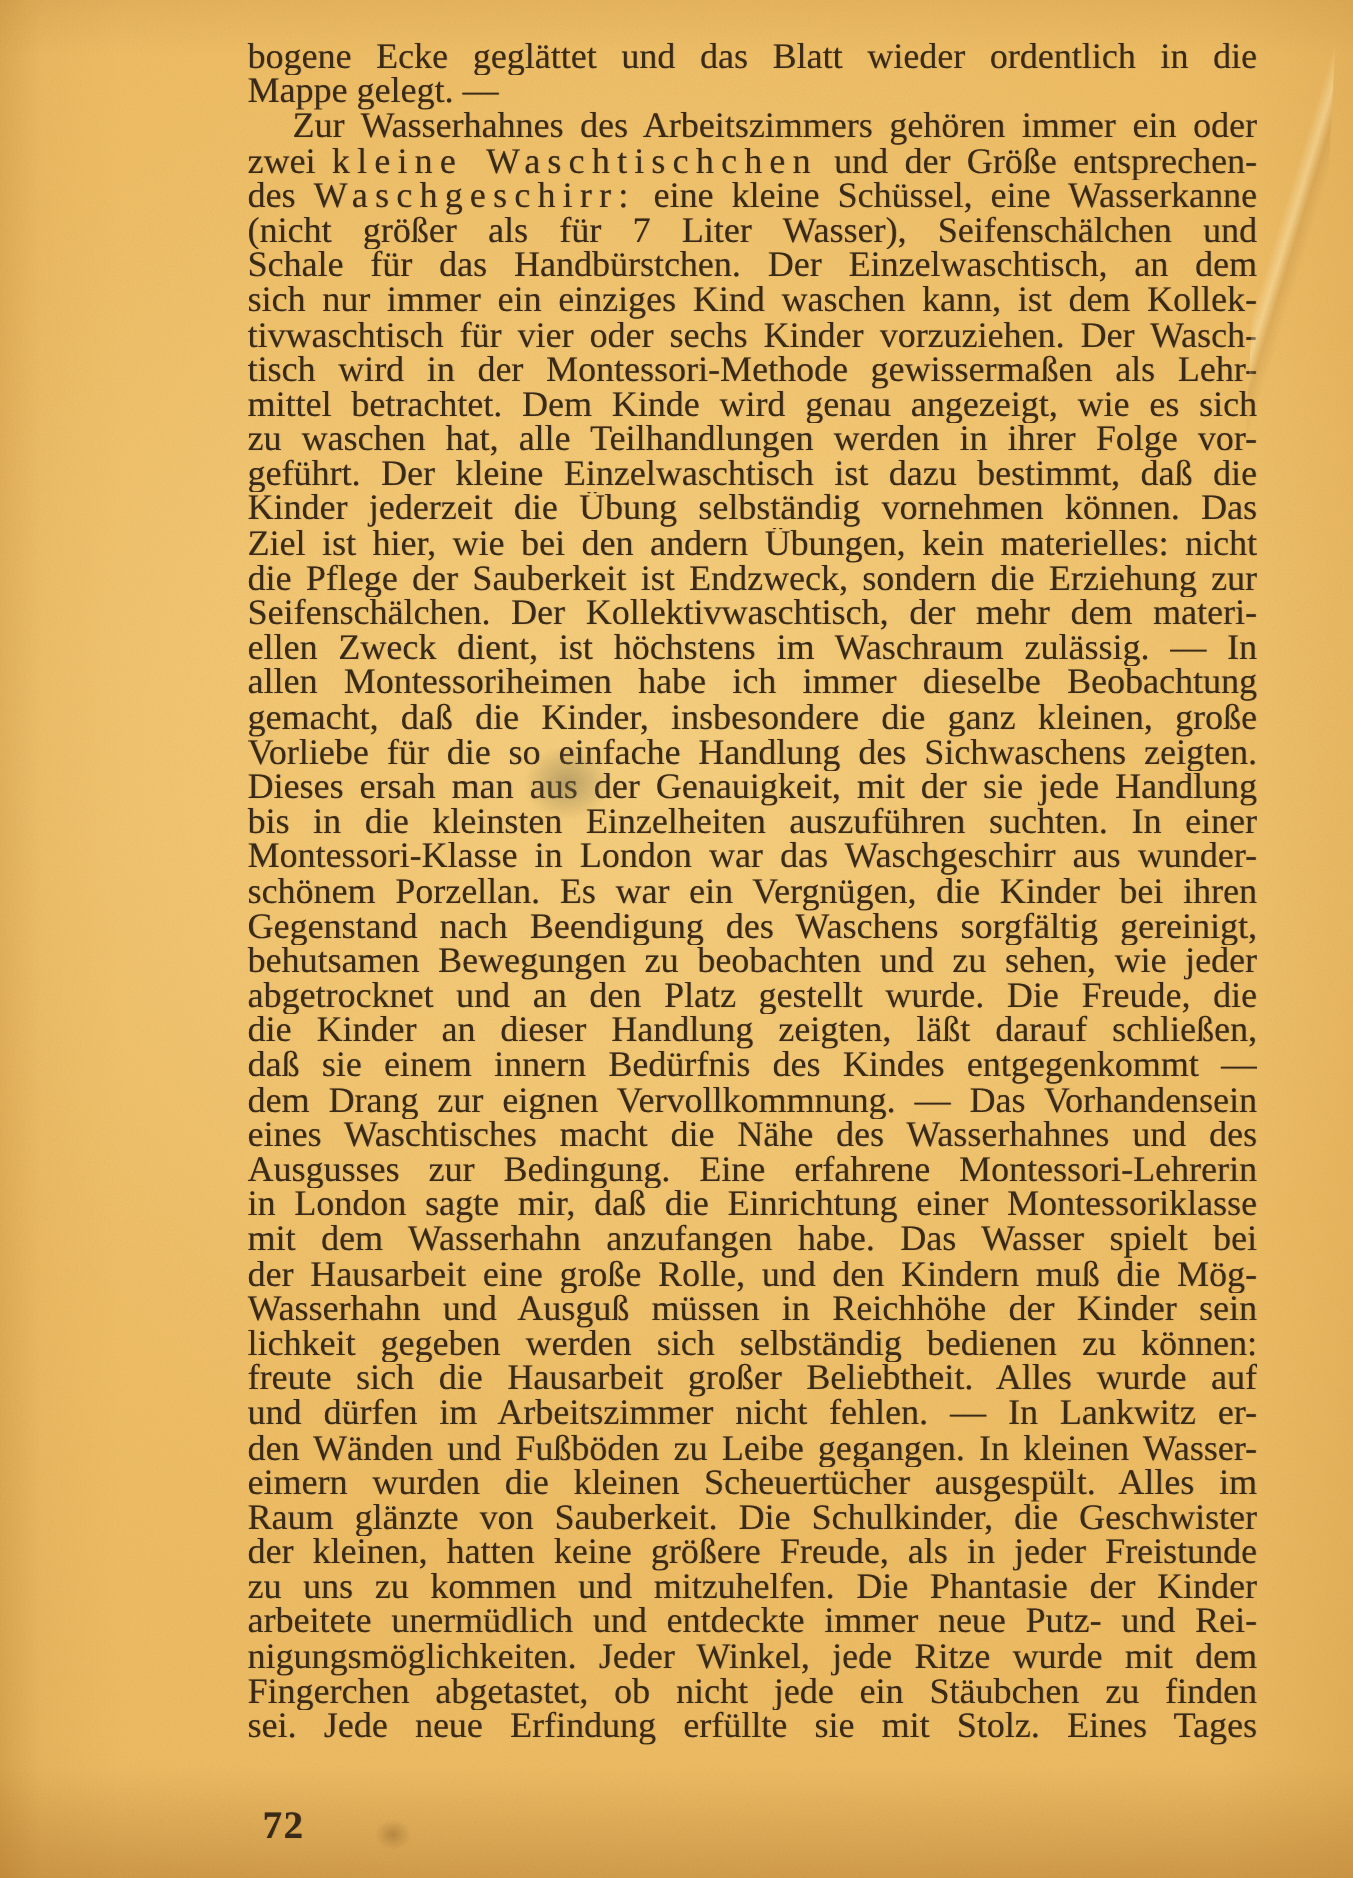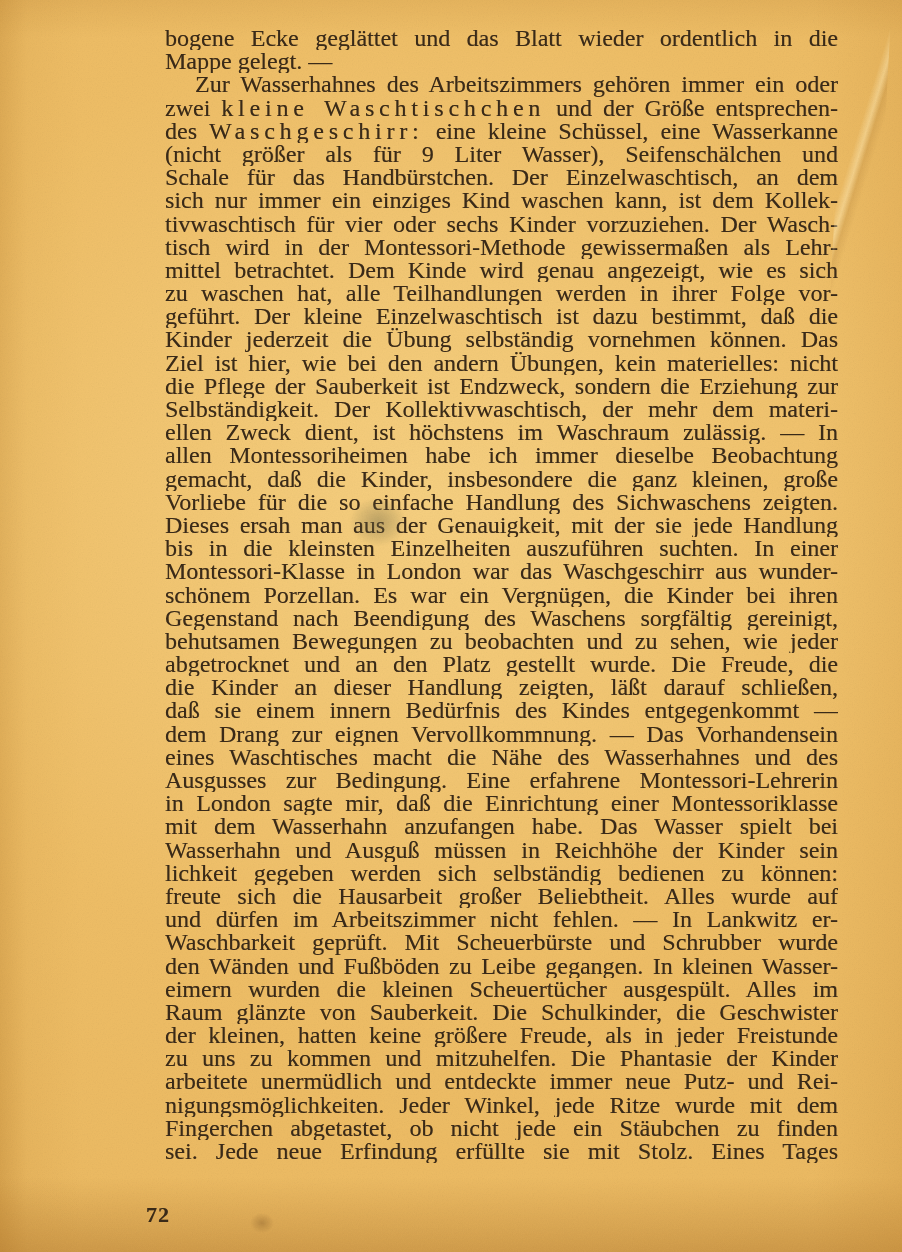--- a/index.html
+++ b/index.html
@@ -27,23 +27,23 @@
     height: 23.2px;
     text-align: justify;
     text-align-last: justify;
     overflow: hidden;
   }
   .line.no-justify { text-align: center; text-align-last: left; }
   .line.indent { text-indent: 30px; }
   .sperr { letter-spacing: 0.2em; }
   .page-number {
     position: absolute;
-    left: 146px; top: 1202px;
+    left: 175px; top: 1202px;
     font-family: "Liberation Serif", "DejaVu Serif", serif;
-    font-size: 22px;
+    font-size: 26px;
     font-weight: bold;
     color: var(--ink, #33261a);
     letter-spacing: 1px;
     text-shadow: 0.3px 0.3px 0.6px rgba(58,42,24,0.4);
   }
   .stain-gray {
     position: absolute; left: 350px; top: 498px; width: 56px; height: 48px;
     background: radial-gradient(ellipse at center, rgba(118,108,72,0.45) 0%, rgba(118,108,72,0.18) 45%, rgba(118,108,72,0) 72%);
     border-radius: 50%;
     filter: blur(1px);
@@ -71,55 +71,55 @@
 <body style="--paper: #ecba62; --ink: #3a2a18;">
 
 <div class="page">
 
   <div class="text-block">
       <div class="line">bogene Ecke geglättet und das Blatt wieder ordentlich in die</div>
       <div class="line no-justify">Mappe gelegt. —</div>
       <div class="line indent">Zur Wasserhahnes des Arbeitszimmers gehören immer ein oder</div>
       <div class="line"><span>zwei </span><span class="sperr">kleine Waschtischchen</span><span> und der Größe entsprechen-</span></div>
       <div class="line"><span>des </span><span class="sperr">Waschgeschirr:</span><span> eine kleine Schüssel, eine Wasserkanne</span></div>
-      <div class="line">(nicht größer als für 9 Liter Wasser), Seifenschälchen und</div>
+      <div class="line">(nicht größer als für 7 Liter Wasser), Seifenschälchen und</div>
       <div class="line">Schale für das Handbürstchen.  Der Einzelwaschtisch, an dem</div>
       <div class="line">sich nur immer ein einziges Kind waschen kann, ist dem Kollek-</div>
       <div class="line">tivwaschtisch für vier oder sechs Kinder vorzuziehen.  Der Wasch-</div>
       <div class="line">tisch wird in der Montessori-Methode gewissermaßen als Lehr-</div>
       <div class="line">mittel betrachtet.  Dem Kinde wird genau angezeigt, wie es sich</div>
       <div class="line">zu waschen hat, alle Teilhandlungen werden in ihrer Folge vor-</div>
       <div class="line">geführt.  Der kleine Einzelwaschtisch ist dazu bestimmt, daß die</div>
       <div class="line">Kinder jederzeit die Übung selbständig vornehmen können.  Das</div>
       <div class="line">Ziel ist hier, wie bei den andern Übungen, kein materielles: nicht</div>
       <div class="line">die Pflege der Sauberkeit ist Endzweck, sondern die Erziehung zur</div>
-      <div class="line">Selbständigkeit.  Der Kollektivwaschtisch, der mehr dem materi-</div>
+      <div class="line">Seifenschälchen.  Der Kollektivwaschtisch, der mehr dem materi-</div>
       <div class="line">ellen Zweck dient, ist höchstens im Waschraum zulässig. — In</div>
       <div class="line">allen Montessoriheimen habe ich immer dieselbe Beobachtung</div>
       <div class="line">gemacht, daß die Kinder, insbesondere die ganz kleinen, große</div>
       <div class="line">Vorliebe für die so einfache Handlung des Sichwaschens zeigten.</div>
       <div class="line">Dieses ersah man aus der Genauigkeit, mit der sie jede Handlung</div>
       <div class="line">bis in die kleinsten Einzelheiten auszuführen suchten.  In einer</div>
       <div class="line">Montessori-Klasse in London war das Waschgeschirr aus wunder-</div>
       <div class="line">schönem Porzellan.  Es war ein Vergnügen, die Kinder bei ihren</div>
       <div class="line">Gegenstand nach Beendigung des Waschens sorgfältig gereinigt,</div>
       <div class="line">behutsamen Bewegungen zu beobachten und zu sehen, wie jeder</div>
       <div class="line">abgetrocknet und an den Platz gestellt wurde.  Die Freude, die</div>
       <div class="line">die Kinder an dieser Handlung zeigten, läßt darauf schließen,</div>
       <div class="line">daß sie einem innern Bedürfnis des Kindes entgegenkommt —</div>
       <div class="line">dem Drang zur eignen Vervollkommnung. — Das Vorhandensein</div>
       <div class="line">eines Waschtisches macht die Nähe des Wasserhahnes und des</div>
       <div class="line">Ausgusses zur Bedingung.  Eine erfahrene Montessori-Lehrerin</div>
       <div class="line">in London sagte mir, daß die Einrichtung einer Montessoriklasse</div>
       <div class="line">mit dem Wasserhahn anzufangen habe.  Das Wasser spielt bei</div>
+      <div class="line">der Hausarbeit eine große Rolle, und den Kindern muß die Mög-</div>
       <div class="line">Wasserhahn und Ausguß müssen in Reichhöhe der Kinder sein</div>
       <div class="line">lichkeit gegeben werden sich selbständig bedienen zu können:</div>
       <div class="line">freute sich die Hausarbeit großer Beliebtheit.  Alles wurde auf</div>
       <div class="line">und dürfen im Arbeitszimmer nicht fehlen. — In Lankwitz er-</div>
-      <div class="line">Waschbarkeit geprüft.  Mit Scheuerbürste und Schrubber wurde</div>
       <div class="line">den Wänden und Fußböden zu Leibe gegangen.  In kleinen Wasser-</div>
       <div class="line">eimern wurden die kleinen Scheuertücher ausgespült.  Alles im</div>
       <div class="line">Raum glänzte von Sauberkeit.  Die Schulkinder, die Geschwister</div>
       <div class="line">der kleinen, hatten keine größere Freude, als in jeder Freistunde</div>
       <div class="line">zu uns zu kommen und mitzuhelfen.  Die Phantasie der Kinder</div>
       <div class="line">arbeitete unermüdlich und entdeckte immer neue Putz- und Rei-</div>
       <div class="line">nigungsmöglichkeiten.  Jeder Winkel, jede Ritze wurde mit dem</div>
       <div class="line">Fingerchen abgetastet, ob nicht jede ein Stäubchen zu finden</div>
       <div class="line">sei.  Jede neue Erfindung erfüllte sie mit Stolz.  Eines  Tages</div>
     </div>

